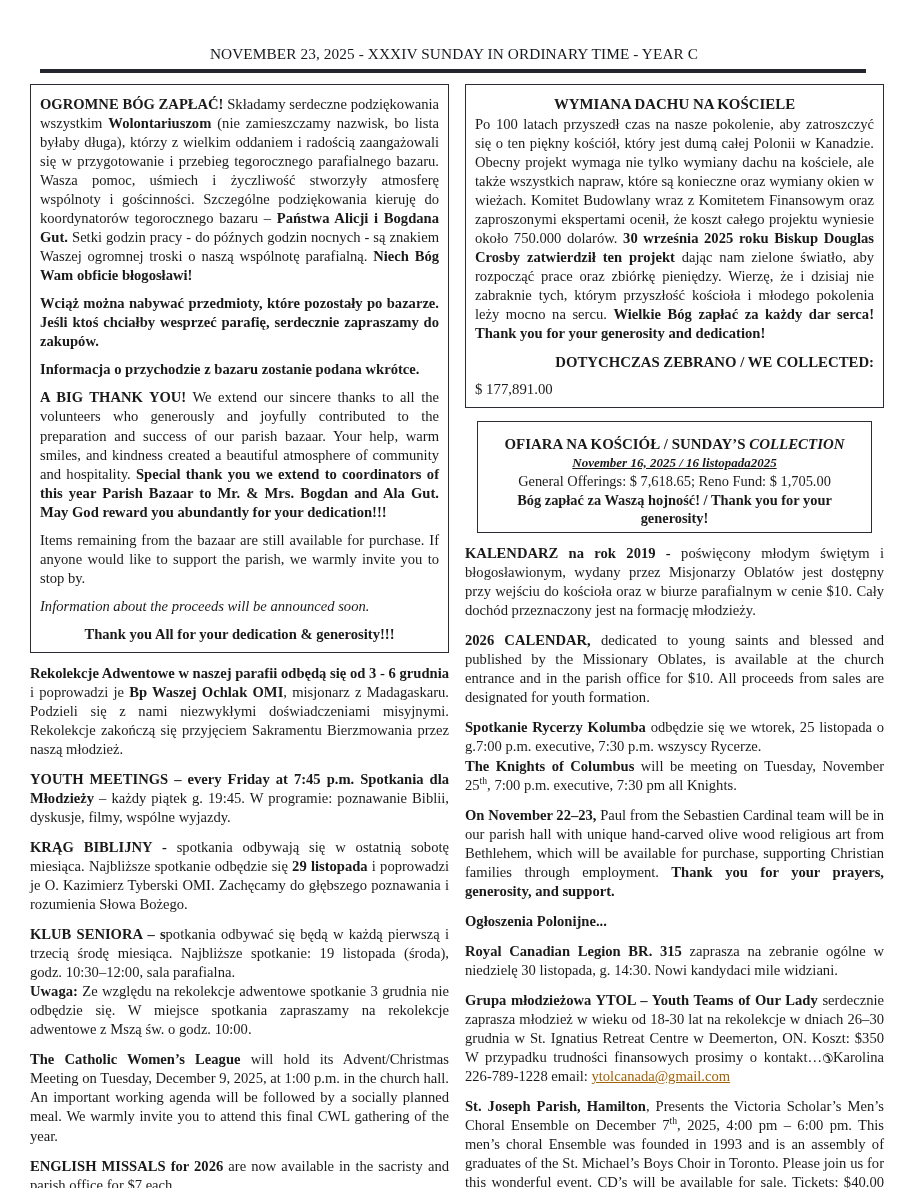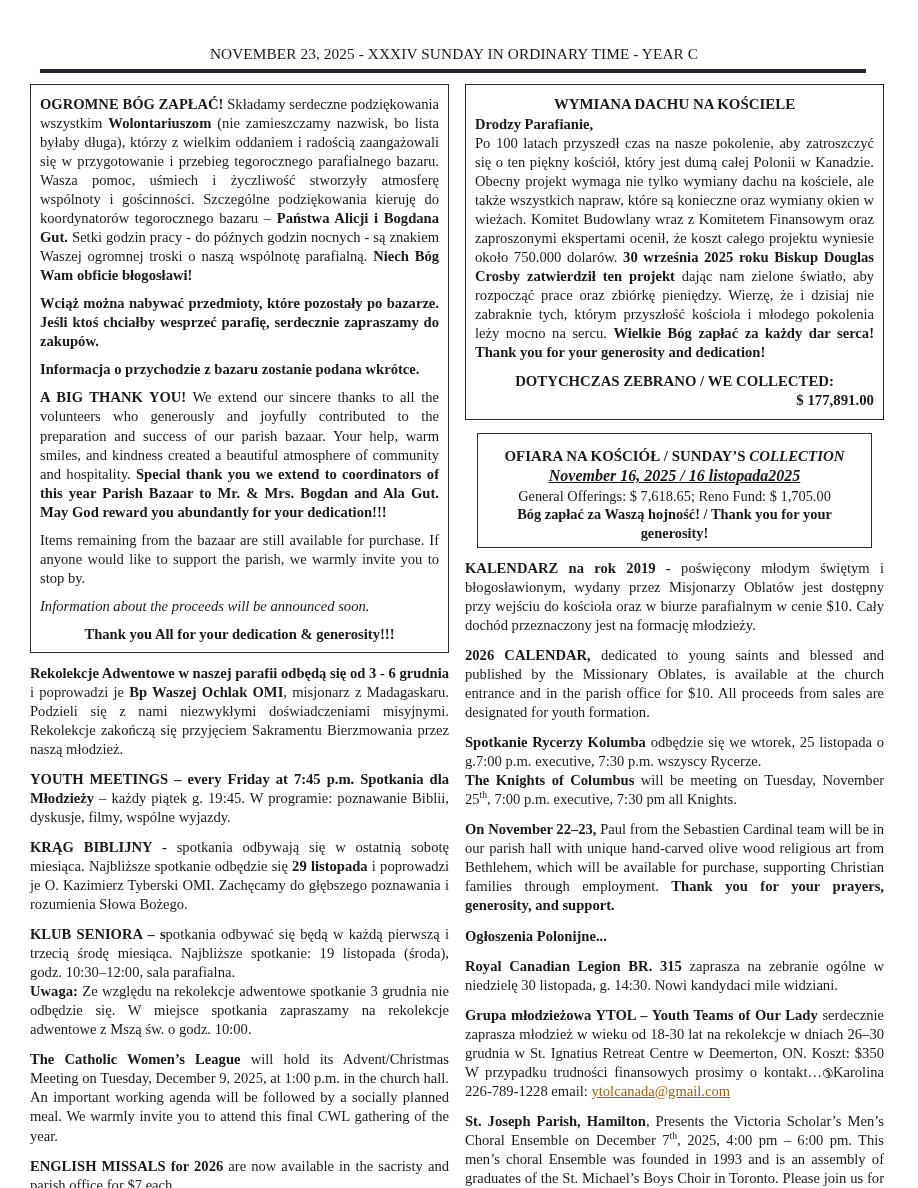--- a/index.html
+++ b/index.html
@@ -111,32 +111,32 @@
 
   .phone-icon {
     font-family: "DejaVu Sans", sans-serif;
     font-size: 13px;
     display: inline-block;
     transform: translateY(1px) scaleX(-1);
     color: #111;
   }
 
   .collected {
-    text-align: center;
+    text-align: right;
     font-weight: bold;
     font-size: 14.8px;
     line-height: 1.3;
     margin-top: 10px;
   }
   .collected-amt {
-    text-align: right;
-    font-weight: bold;
+    text-align: left;
+    font-weight: normal;
     font-size: 14.8px;
     line-height: 1.3;
-    margin-top: 0;
+    margin-top: 8px;
   }
 </style>
 </head>
 <body>
 
 <div class="page">
 
   <div class="header">NOVEMBER 23, 2025 - XXXIV SUNDAY IN ORDINARY TIME - YEAR C</div>
   <div class="header-rule"></div>
 
@@ -166,33 +166,32 @@
           <p class="sect-sm tight" style="margin-top: 0px;"><span class="b">Uwaga:</span><span class=""> Ze względu na rekolekcje adwentowe spotkanie 3 grudnia nie odbędzie się. W miejsce spotkania zapraszamy na rekolekcje adwentowe z Mszą św. o godz. 10:00.</span></p>
           <p class="sect"><span class="b">The Catholic Women’s League</span><span class=""> will hold its Advent/Christmas Meeting on Tuesday, December 9, 2025, at 1:00 p.m. in the church hall. An important working agenda will be followed by a socially planned meal. We warmly invite you to attend this final CWL gathering of the year.</span></p>
           <p class="sect"><span class="b">ENGLISH MISSALS for 2026</span><span class=""> are now available in the sacristy and parish office for $7 each.</span></p>
         </div>
     </div>
 
     <div class="col">
 
       <div class="boxed">
         <div class="box-title">WYMIANA DACHU NA KOŚCIELE</div>
-        <p class="b" style="text-align:left;">Drodzy Parafianie,</p>
         <p class="tight" style="margin-top:0;">
           <span>Po 100 latach przyszedł czas na nasze pokolenie, aby zatroszczyć się o ten piękny kościół, który jest dumą całej Polonii w Kanadzie. Obecny projekt wymaga nie tylko wymiany dachu na kościele, ale także wszystkich napraw, które są konieczne oraz wymiany okien w wieżach. Komitet Budowlany wraz z Komitetem Finansowym oraz zaproszonymi ekspertami ocenił, że koszt całego projektu wyniesie około 750.000 dolarów. </span><span class="b">30 września 2025 roku Biskup Douglas Crosby zatwierdził ten projekt</span><span> dając nam zielone światło, aby rozpocząć prace oraz zbiórkę pieniędzy. Wierzę, że i dzisiaj nie zabraknie tych, którym przyszłość kościoła i młodego pokolenia leży mocno na sercu. </span><span class="b">Wielkie Bóg zapłać za każdy dar serca! Thank you for your generosity and dedication!</span>
         </p>
         <div class="collected">DOTYCHCZAS ZEBRANO / WE COLLECTED:</div>
         <div class="collected-amt">$ 177,891.00</div>
       </div>
 
       <div class="boxed inset" style="margin-top:13px;">
         <div class="box-title">
           <span>OFIARA NA KOŚCIÓŁ / SUNDAY’S </span><span class="i">COLLECTION</span>
         </div>
-        <div class="box-title i u" style="font-size:16px;">November 16, 2025 / 16 listopada2025</div>
+        <div class="box-title i u" style="font-size:13px;">November 16, 2025 / 16 listopada2025</div>
         <div class="collect-line">General Offerings: $ 7,618.65; Reno Fund: $ 1,705.00</div>
         <div class="collect-line bi">Bóg zapłać za Waszą hojność! / Thank you for your generosity!</div>
       </div>
 
       <div id="right-announcements">
           <p class="sect"><span class="b">KALENDARZ na rok 2019 -</span><span class=""> poświęcony młodym świętym i błogosławionym, wydany przez Misjonarzy Oblatów jest dostępny przy wejściu do kościoła oraz w biurze parafialnym w cenie $10. Cały dochód przeznaczony jest na formację młodzieży.</span></p>
           <p class="sect"><span class="b">2026 CALENDAR,</span><span class=""> dedicated to young saints and blessed and published by the Missionary Oblates, is available at the church entrance and in the parish office for $10. All proceeds from sales are designated for youth formation.</span></p>
           <p class="sect"><span class="b">Spotkanie Rycerzy Kolumba</span><span class=""> odbędzie się we wtorek, 25 listopada o g.7:00 p.m. executive, 7:30 p.m. wszyscy Rycerze.</span></p>
           <p class="sect-sm tight" style="margin-top: 0px;"><span class="b">The Knights of Columbus</span><span class=""> will be meeting on Tuesday, November 25</span><sup>th</sup><span class="">, 7:00 p.m. executive, 7:30 pm all Knights.</span></p>
           <p class="sect"><span class="b">On November 22–23,</span><span class=""> Paul from the Sebastien Cardinal team will be in our parish hall with unique hand-carved olive wood religious art from Bethlehem, which will be available for purchase, supporting Christian families through employment. </span><span class="b">Thank you for your prayers, generosity, and support.</span></p>

